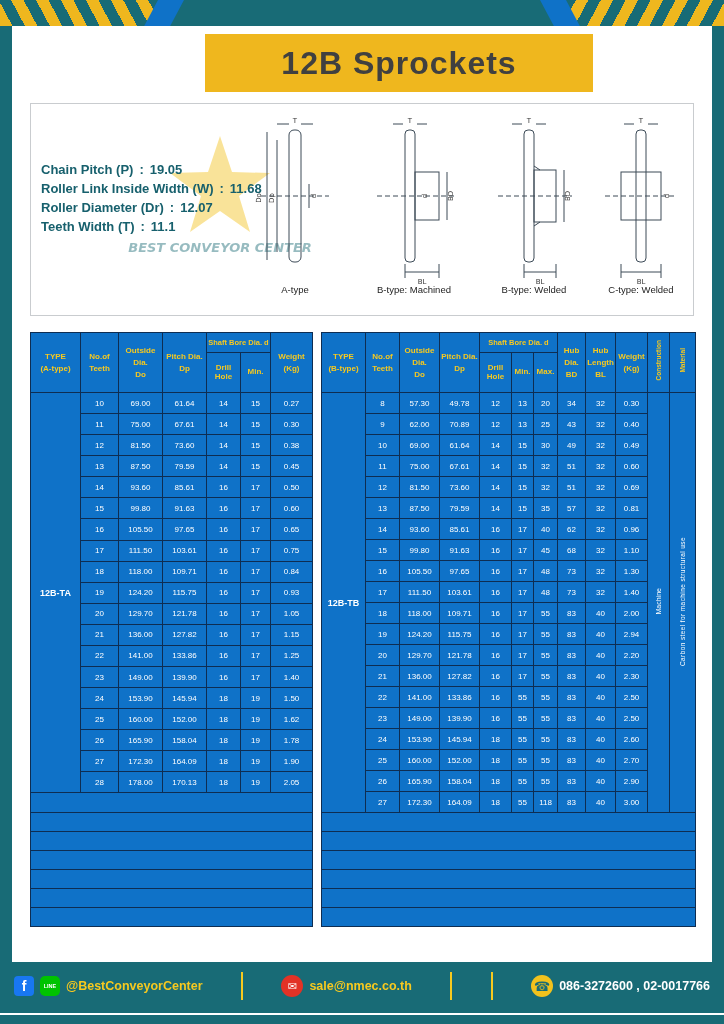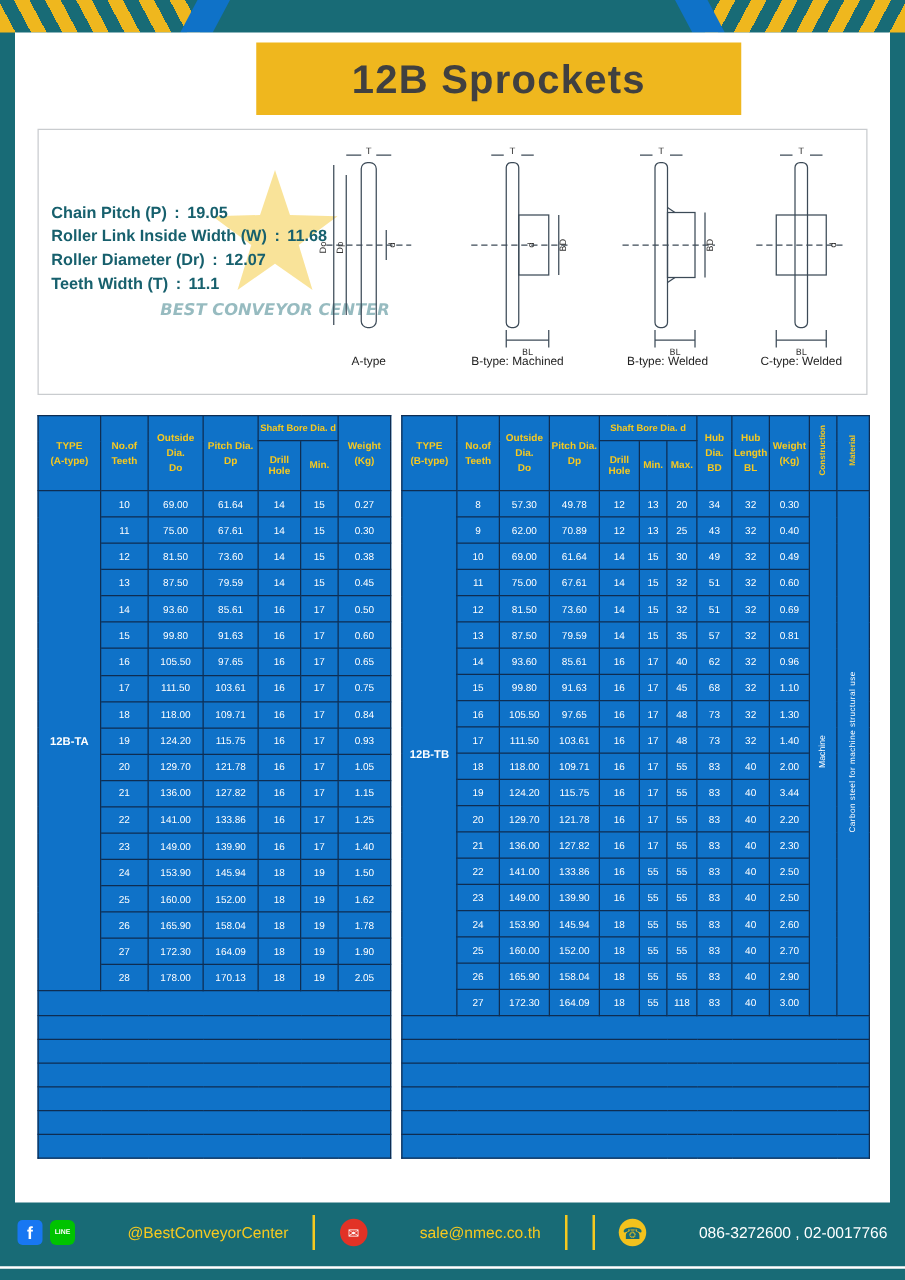--- a/index.html
+++ b/index.html
@@ -46,21 +46,21 @@
   .vert, .vert-h { writing-mode:vertical-rl; transform:rotate(180deg); display:inline-block; }
   .vert-h { font-size:6.5px; }
   td.construction-cell .vert { font-size:7px; }
   td.material-cell .vert { font-size:6.5px; letter-spacing:0.4px; }
 
   
   .footer { position:absolute; left:0; bottom:0; width:724px; height:62px; display:flex; align-items:center;
     justify-content:space-between; padding:0 14px 14px; }
   .footer::after { content:""; position:absolute; left:0; bottom:9px; width:100%; height:2px; background:#fff; }
   .footer-group { display:flex; align-items:center; gap:6px; white-space:nowrap; }
-  .ft-text { color:#f7c91f; font-weight:normal; font-size:12.5px;margin-left:36px; }
+  .ft-text { color:#f7c91f; font-weight:bold; font-size:12.5px; }
   .ft-text.phone { color:#ffffff; }
   .divider { width:2px; height:28px; background:#f7c91f; flex:0 0 auto; }
   .icon-fb { width:20px; height:20px; border-radius:4px; background:#1877f2; color:#fff; font-weight:bold;
     font-size:14px; display:flex; align-items:center; justify-content:center; }
   .icon-line { width:20px; height:20px; border-radius:5px; background:#00c300; color:#fff; font-weight:bold;
     font-size:5.5px; display:flex; align-items:center; justify-content:center; }
   .icon-mail { width:22px; height:22px; border-radius:50%; background:#e23226; color:#fff; font-size:11px;
     display:flex; align-items:center; justify-content:center; }
   .icon-globe { width:22px; height:22px; border-radius:50%; background:#2ba7df; display:flex; align-items:center; justify-content:center; }
   .icon-phone { width:22px; height:22px; border-radius:50%; background:#f2c21d; color:#186b76; font-size:13px;
@@ -569,21 +569,21 @@
             </tr>
             <tr>
               <td>19</td>
               <td>124.20</td>
               <td>115.75</td>
               <td>16</td>
               <td>17</td>
               <td>55</td>
               <td>83</td>
               <td>40</td>
-              <td>3.44</td>
+              <td>2.94</td>
             </tr>
             <tr>
               <td>20</td>
               <td>129.70</td>
               <td>121.78</td>
               <td>16</td>
               <td>17</td>
               <td>55</td>
               <td>83</td>
               <td>40</td>

